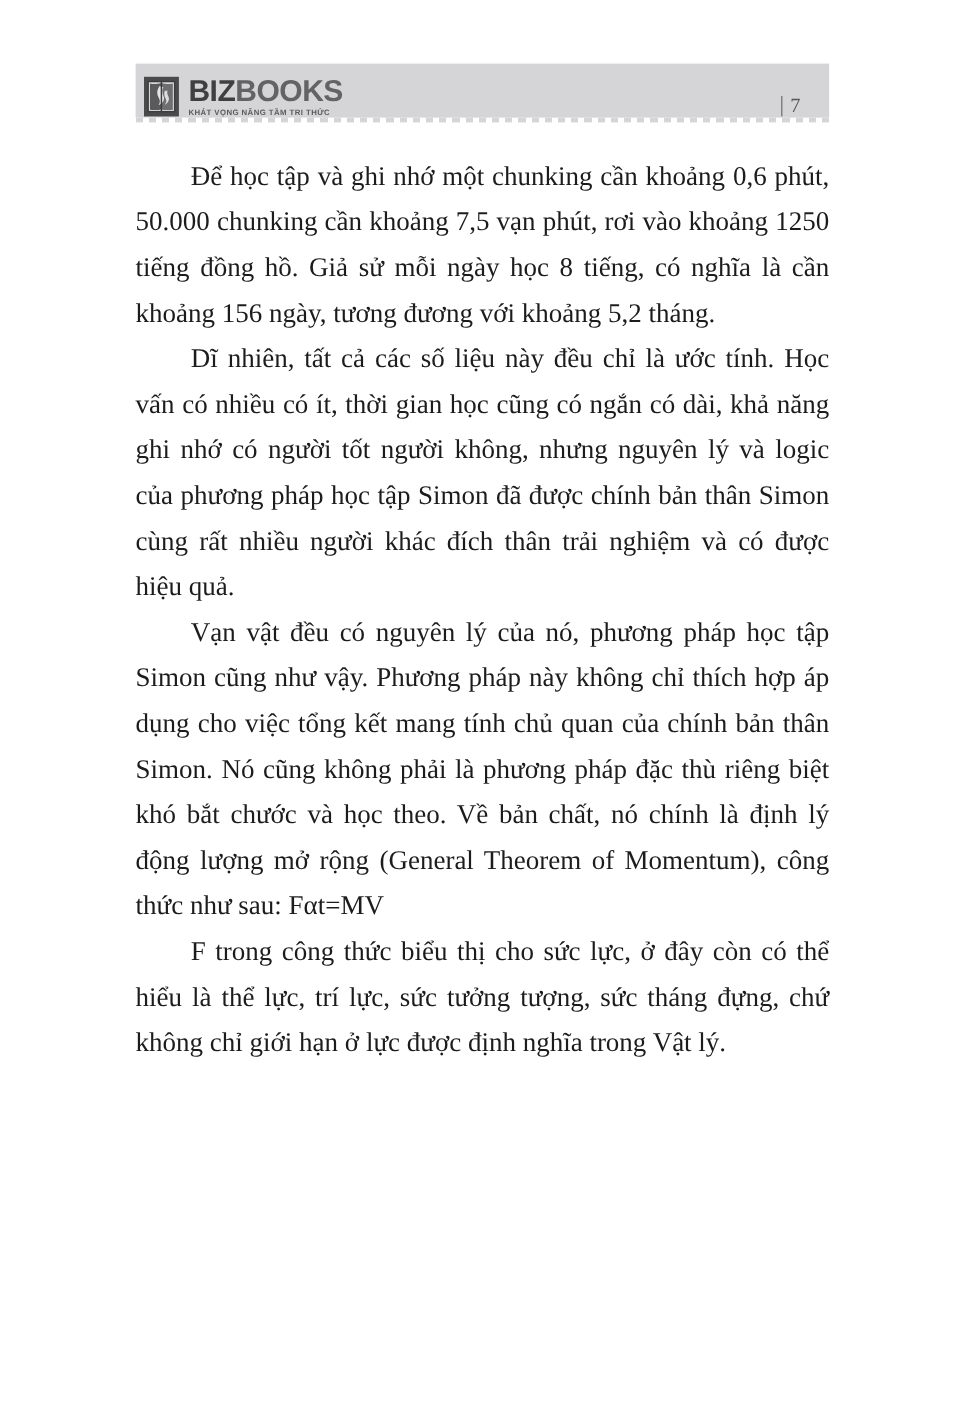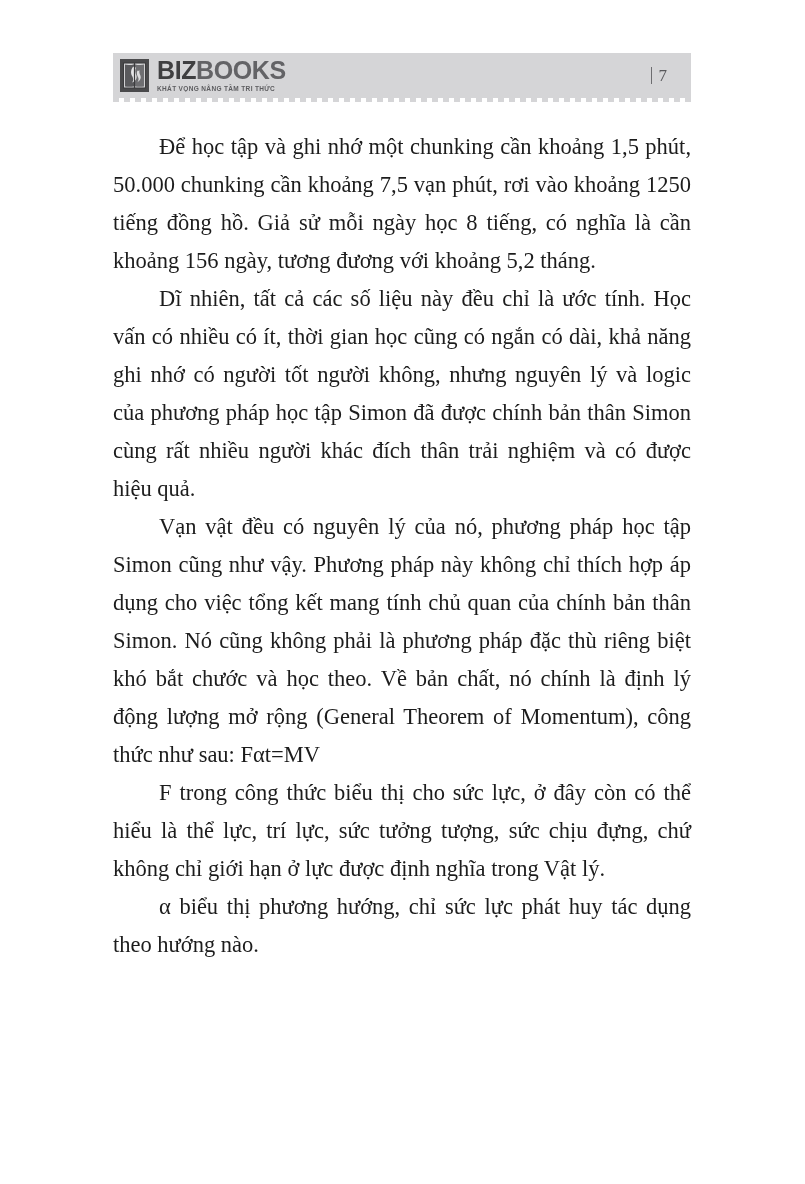--- a/index.html
+++ b/index.html
@@ -24,21 +24,21 @@
 
   
   .header-band {
     position: absolute;
     left: 113px;
     top: 53px;
     width: 578px;
     height: 45px;
     background: #d5d5d7;
     display: flex;
-    align-items: center;
+    align-items: flex-end;
     justify-content: space-between;
     box-sizing: border-box;
     gap: 31px;
   }
   
   .header-band::after {
     content: "";
     position: absolute;
     left: 0;
     right: 0;
@@ -155,20 +155,19 @@
     </div>
 
     <div class="folio">
       <span class="folio-rule"></span>
       <span>7</span>
     </div>
 
   </div>
 
   <div class="content">
-    <p class="para last-line-left">Để học tập và ghi nhớ một chunking cần khoảng 1,5 phút, 50.000 chunking cần khoảng 7,5 vạn phút, rơi vào khoảng 1250 tiếng đồng hồ. Giả sử mỗi ngày học 8 tiếng, có nghĩa là cần khoảng 156 ngày, tương đương với khoảng 5,2 tháng.</p>
+    <p class="para last-line-left">Để học tập và ghi nhớ một chunking cần khoảng 0,6 phút, 50.000 chunking cần khoảng 7,5 vạn phút, rơi vào khoảng 1250 tiếng đồng hồ. Giả sử mỗi ngày học 8 tiếng, có nghĩa là cần khoảng 156 ngày, tương đương với khoảng 5,2 tháng.</p>
     <p class="para last-line-left">Dĩ nhiên, tất cả các số liệu này đều chỉ là ước tính. Học vấn có nhiều có ít, thời gian học cũng có ngắn có dài, khả năng ghi nhớ có người tốt người không, nhưng nguyên lý và logic của phương pháp học tập Simon đã được chính bản thân Simon cùng rất nhiều người khác đích thân trải nghiệm và có được hiệu quả.</p>
     <p class="para last-line-left">Vạn vật đều có nguyên lý của nó, phương pháp học tập Simon cũng như vậy. Phương pháp này không chỉ thích hợp áp dụng cho việc tổng kết mang tính chủ quan của chính bản thân Simon. Nó cũng không phải là phương pháp đặc thù riêng biệt khó bắt chước và học theo. Về bản chất, nó chính là định lý động lượng mở rộng (General Theorem of Momentum), công thức như sau: Fαt=MV</p>
-    <p class="para last-line-left">F trong công thức biểu thị cho sức lực, ở đây còn có thể hiểu là thể lực, trí lực, sức tưởng tượng, sức chịu đựng, chứ không chỉ giới hạn ở lực được định nghĩa trong Vật lý.</p>
-    <p class="para last-line-left">α biểu thị phương hướng, chỉ sức lực phát huy tác dụng theo hướng nào.</p>
+    <p class="para last-line-left">F trong công thức biểu thị cho sức lực, ở đây còn có thể hiểu là thể lực, trí lực, sức tưởng tượng, sức tháng đựng, chứ không chỉ giới hạn ở lực được định nghĩa trong Vật lý.</p>
   </div>
 
 </div>
 
 </body></html>

